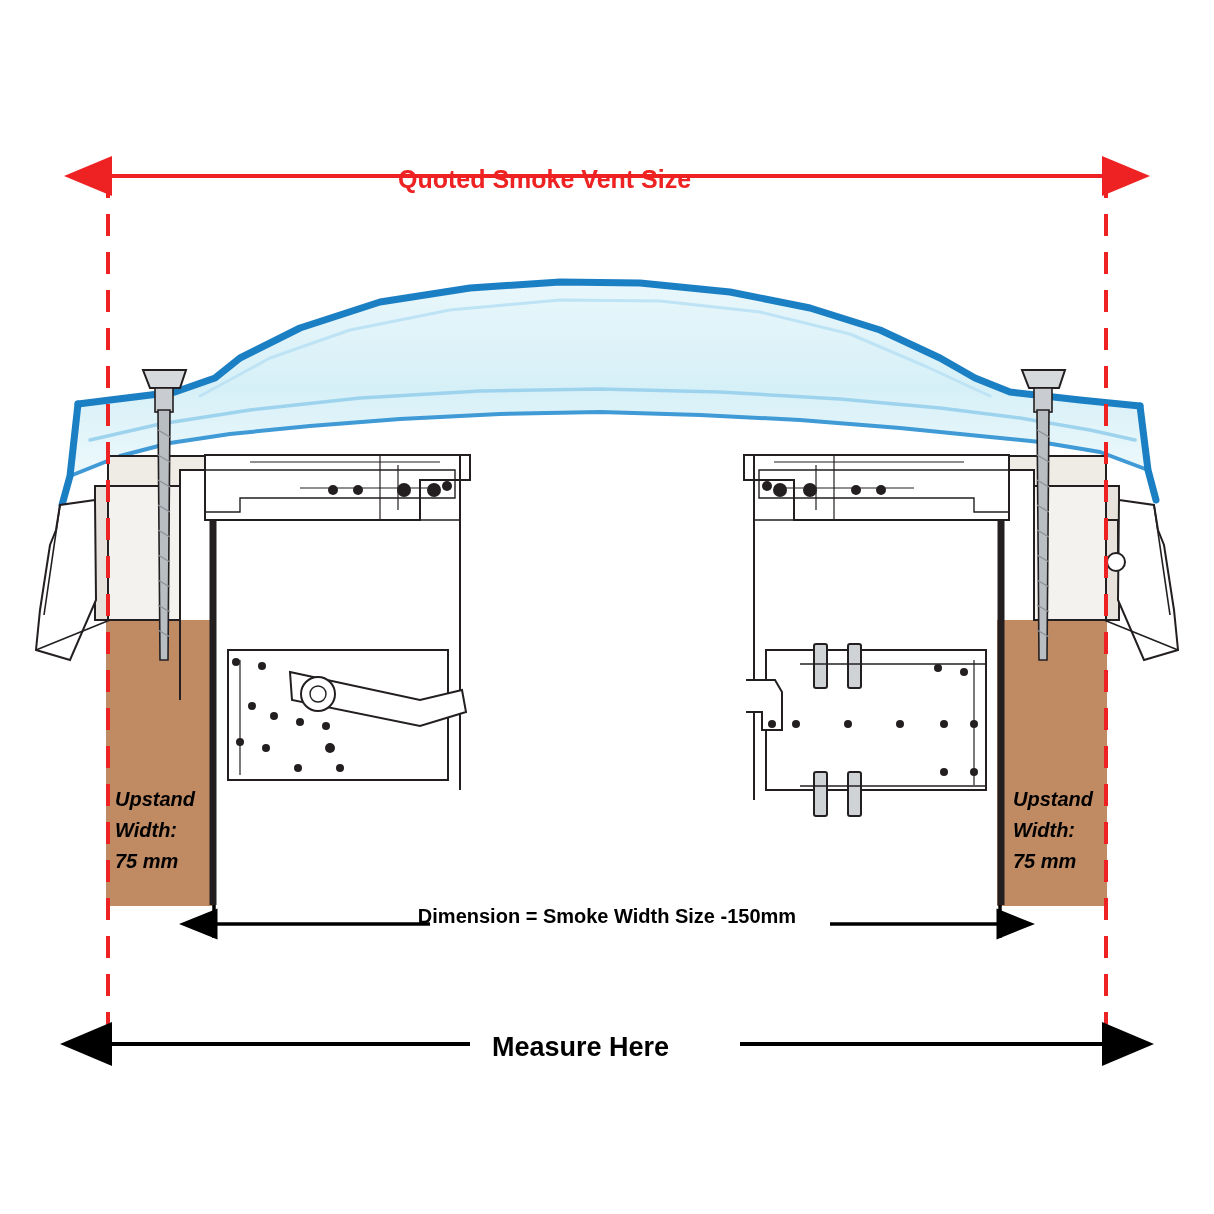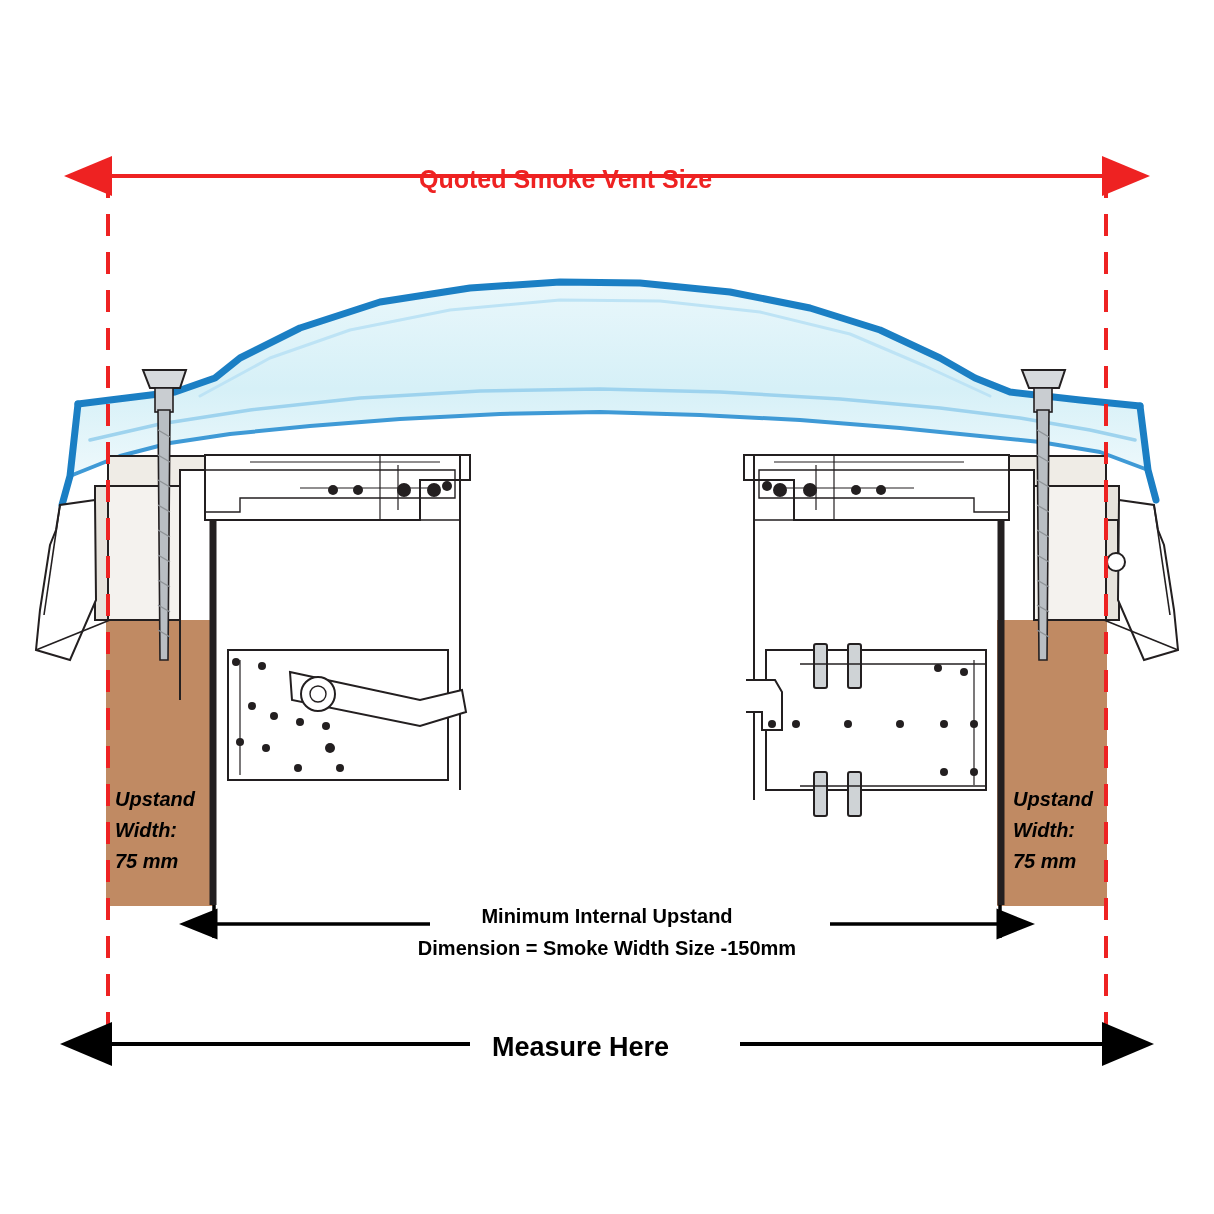--- a/index.html
+++ b/index.html
@@ -253,34 +253,33 @@
       <line x1="214" y1="905" x2="214" y2="938" stroke="#000" stroke-width="3.5"></line>
       <line x1="1000" y1="905" x2="1000" y2="938" stroke="#000" stroke-width="3.5"></line>
     </g>
 
     <g>
       <line x1="108" y1="1044" x2="470" y2="1044" stroke="#000" stroke-width="4" marker-start="url(#arrBlkL)"></line>
       <line x1="740" y1="1044" x2="1106" y2="1044" stroke="#000" stroke-width="4" marker-end="url(#arrBlkR)"></line>
     </g>
   </svg>
 
-  <div class="lbl lbl-top" style="left:419px; top:163px;">Quoted Smoke Vent Size</div>
+  <div class="lbl lbl-top" style="left:398px; top:163px;">Quoted Smoke Vent Size</div>
 
   <div class="lbl lbl-upstand" style="left:115px; top:784px;">
     <div>Upstand</div>
     <div>Width:</div>
     <div>75 mm</div>
   </div>
 
   <div class="lbl lbl-upstand" style="left:1013px; top:784px;">
     <div>Upstand</div>
     <div>Width:</div>
     <div>75 mm</div>
   </div>
 
   <div class="lbl lbl-mid" style="left:383px; top:900px; width:448px;">
-    <div>Minimum Internal Upstand</div>
     <div>Dimension = Smoke Width Size -150mm</div>
   </div>
 
   <div class="lbl lbl-bottom" style="left:492px; top:1030px;">Measure Here</div>
 
 </div>
 
 </body></html>

